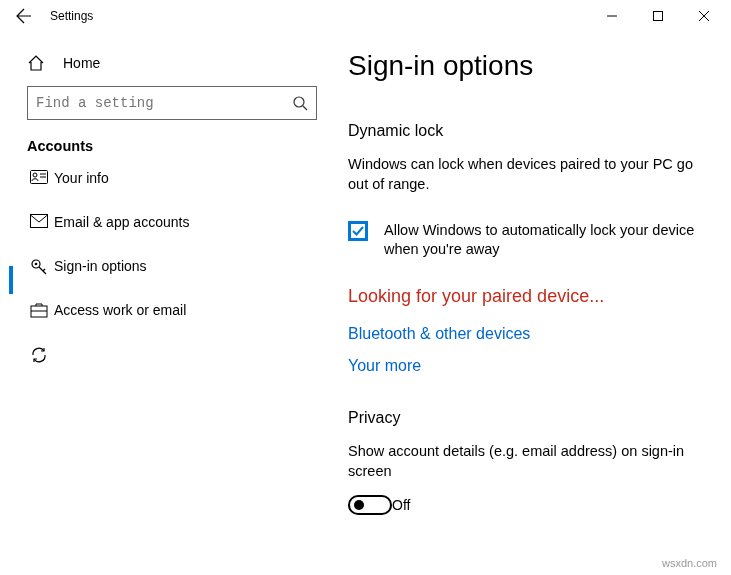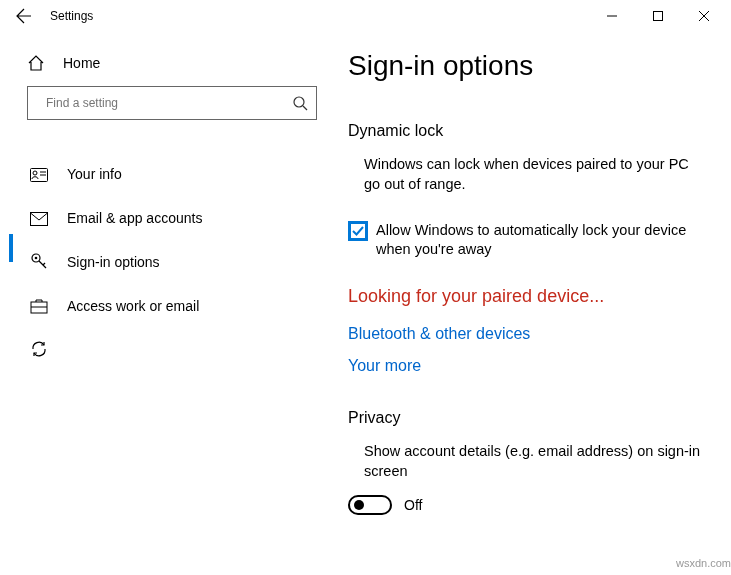--- a/index.html
+++ b/index.html
@@ -62,33 +62,32 @@
   height: 34px;
   display: flex;
   align-items: center;
   padding: 0 8px;
   margin-bottom: 18px;
 }
 .search-input {
   border: none;
   outline: none;
   flex: 1;
-  font-size: 12px;
-  font-family: Liberation Sans, sans-serif;
-  margin-left: 10px;
+  font-size: 14px;
+  font-family: Liberation Mono, monospace;
 }
 .section-label {
   font-weight: 600;
   font-size: 14.5px;
   margin-bottom: 16px;
 }
 .nav-item {
   display: flex;
-  align-items: flex-end;
-  gap: 18px;
+  align-items: flex-start;
+  gap: 5px;
   height: 44px;
   padding-left: 2px;
   position: relative;
   cursor: default;
 }
 .nav-item .icon { width: 20px; display:flex; justify-content:center; }
 .nav-item.active::before {
   content: '';
   position: absolute;
   left: -18px;
@@ -110,25 +109,24 @@
 .section-title {
   font-size: 16px;
   font-weight: 400;
   margin-bottom: 14px;
 }
 .section-desc {
   font-size: 14.5px;
   line-height: 1.4;
   margin-bottom: 26px;
   color: #000;
-  margin-left: 16px;
 }
 .checkbox-row {
   display: flex;
-  gap: 8px;
+  gap: 16px;
   margin-bottom: 26px;
 }
 .checkbox {
   width: 20px;
   height: 20px;
   border: 2px solid #0078d7;
   background: #0078d7;
   display: flex;
   align-items: center;
   justify-content: center;
@@ -154,21 +152,21 @@
 .link {
   color: #0066cc;
   font-size: 16px;
   margin-bottom: 14px;
   display: block;
 }
 .privacy-section { margin-top: 34px; }
 .toggle-row {
   display: flex;
   align-items: center;
-  gap: 12px;
+  gap: 0;
   margin-top: 14px;
 }
 .toggle {
   width: 44px;
   height: 20px;
   border: 2px solid #000;
   border-radius: 10px;
   position: relative;
 }
 .toggle-knob {
@@ -176,21 +174,21 @@
   height: 10px;
   background: #000;
   border-radius: 50%;
   position: absolute;
   top: 3px;
   left: 4px;
 }
 .watermark {
   position: absolute;
   bottom: 6px;
-  right: 0;
+  right: 14px;
   font-size: 11px;
   color: #999;
 }
 svg { display: block; }
 </style>
 </head>
 <body>
 
 <div class="titlebar">
   <div class="back-btn">
@@ -231,20 +229,21 @@
     </div>
 
     <div class="search-box">
       <input class="search-input" placeholder="Find a setting" style="">
       <svg width="16" height="16" viewBox="0 0 16 16">
           <circle cx="7" cy="7" r="5" stroke="#333" fill="none" stroke-width="1.2"></circle>
           <line x1="11" y1="11" x2="15" y2="15" stroke="#333" stroke-width="1.2"></line>
         </svg>
     </div>
 
+    <div class="section-label">Accounts</div>
 
     <div class="nav-item">
       <span class="icon">
         <svg width="18" height="14" viewBox="0 0 18 14">
             <rect x="0.5" y="0.5" width="17" height="13" rx="1" stroke="#000" fill="none"></rect>
             <circle cx="5" cy="5" r="2" stroke="#000" fill="none"></circle>
             <path d="M2 11 C2 8 8 8 8 11" stroke="#000" fill="none"></path>
             <line x1="10" y1="4" x2="16" y2="4" stroke="#000"></line>
             <line x1="10" y1="7" x2="16" y2="7" stroke="#000"></line>
           </svg>

